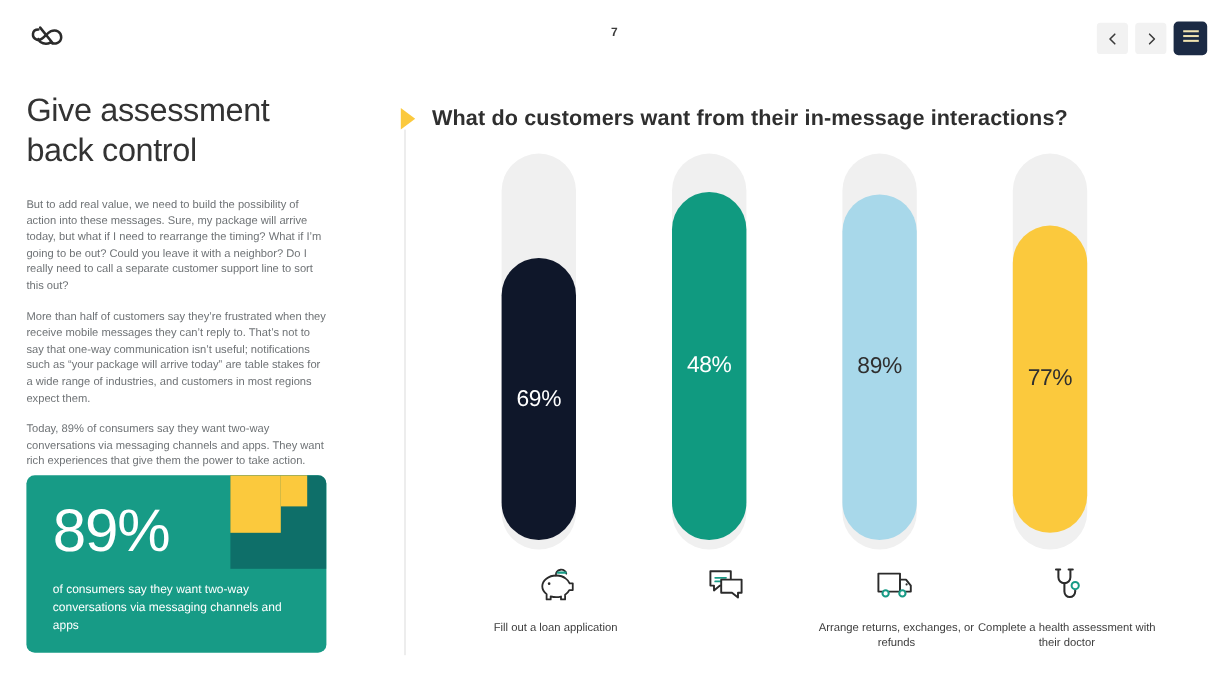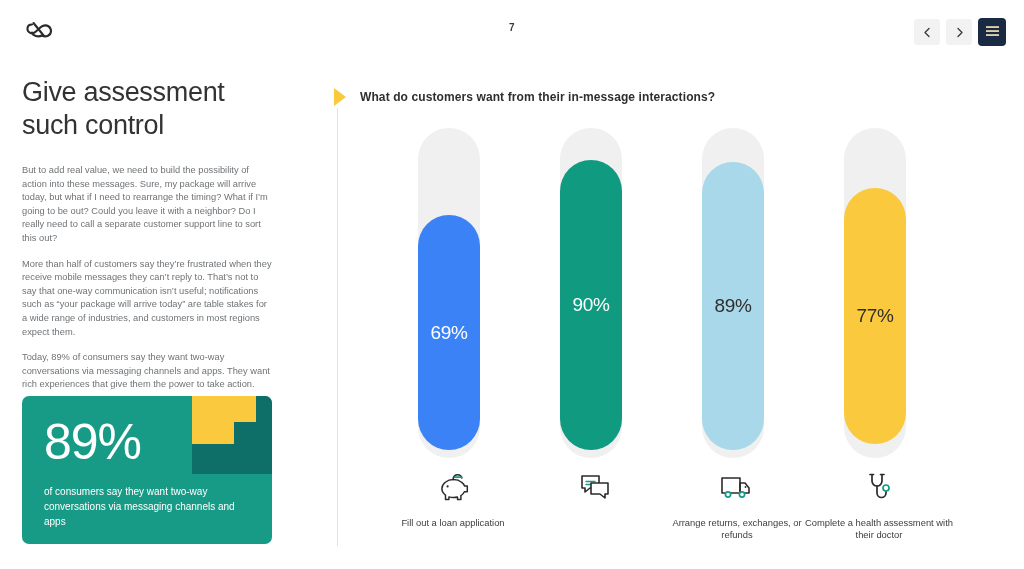--- a/index.html
+++ b/index.html
@@ -173,21 +173,21 @@
   }
 
   .arrow-marker {
     width: 0; height: 0;
     border-left: 12px solid #fbc93d;
     border-top: 9px solid transparent;
     border-bottom: 9px solid transparent;
   }
 
   .chart-title {
-    font-size: 12px;
+    font-size: 18px;
     font-weight: 700;
     color: #2f2f2f;
     letter-spacing: .1px;
   }
 
   .bars {
     position: absolute;
     left: 378px;
     top: 128px;
     width: 630px;
@@ -224,21 +224,21 @@
   }
 
   .fill .val {
     font-size: 19px;
     font-weight: 400;
     letter-spacing: -.3px;
   }
 
   .icons-row {
     position: absolute;
-    left: 382px;
+    left: 392px;
     top: 468px;
     width: 630px;
     display: flex;
   }
 
   .icon-col {
     width: 142px;
     display: flex;
     flex-direction: column;
     align-items: center;
@@ -298,21 +298,21 @@
           <rect x="1" y="9.2" width="13" height="1.7" fill="#f0e3b0"></rect>
         </svg>
       </span>
     </div>
   </div>
 </div>
 
 <div class="left-col">
   <h1 class="headline">
     <span>Give assessment</span><br>
-    <span>such control</span>
+    <span>back control</span>
   </h1>
   <div class="body-copy">
     <p>But to add real value, we need to build the possibility of action into these messages. Sure, my package will arrive today, but what if I need to rearrange the timing? What if I’m going to be out? Could you leave it with a neighbor? Do I really need to call a separate customer support line to sort this out?</p>
     <p>More than half of customers say they’re frustrated when they receive mobile messages they can’t reply to. That’s not to say that one-way communication isn’t useful; notifications such as “your package will arrive today” are table stakes for a wide range of industries, and customers in most regions expect them.</p>
     <p>Today, 89% of consumers say they want two-way conversations via messaging channels and apps. They want rich experiences that give them the power to take action.</p>
   </div>
 </div>
 
 <div class="stat-card">
   <div class="stat-deco-dark"></div>
@@ -325,28 +325,28 @@
 <div class="v-divider"></div>
 
 <div class="chart-head">
   <div class="arrow-marker"></div>
   <div class="chart-title">What do customers want from their in-message interactions?</div>
 </div>
 
 <div class="bars">
   <div class="bar-col">
     <div class="track" style="background: rgb(240, 240, 240);"></div>
-    <div class="fill" style="height: 235px; bottom: 18px; background: #3b82f6; align-items: center;">
+    <div class="fill" style="height: 235px; bottom: 18px; background: #0f172a; align-items: center;">
       <span class="val" style="color: rgb(255, 255, 255);">69%</span>
     </div>
   </div>
   <div class="bar-col">
     <div class="track" style="background: rgb(240, 240, 240);"></div>
     <div class="fill" style="height: 290px; bottom: 18px; background: rgb(16, 154, 128);">
-      <span class="val" style="color: rgb(255, 255, 255);">90%</span>
+      <span class="val" style="color: rgb(255, 255, 255);">48%</span>
     </div>
   </div>
   <div class="bar-col">
     <div class="track" style="background: rgb(240, 240, 240);"></div>
     <div class="fill" style="height: 288px; bottom: 18px; background: rgb(168, 216, 234);">
       <span class="val" style="color: rgb(47, 47, 47);">89%</span>
     </div>
   </div>
   <div class="bar-col">
     <div class="track" style="background: rgb(240, 240, 240);"></div>

